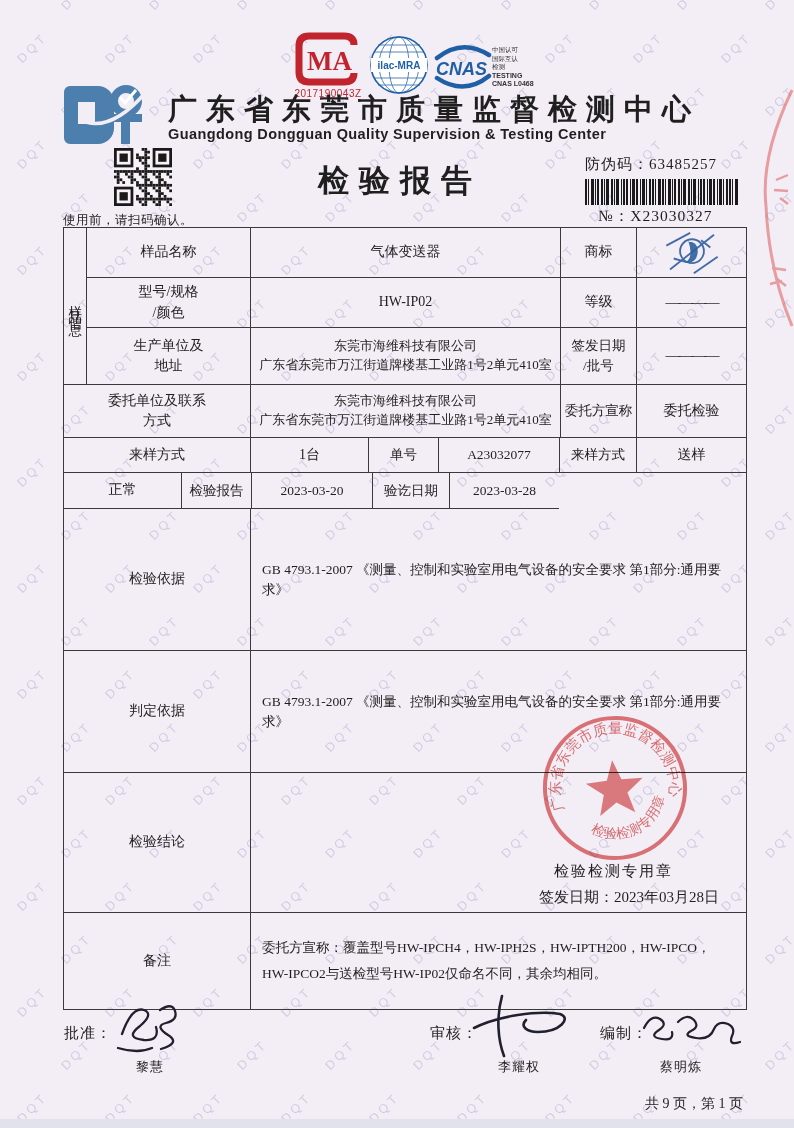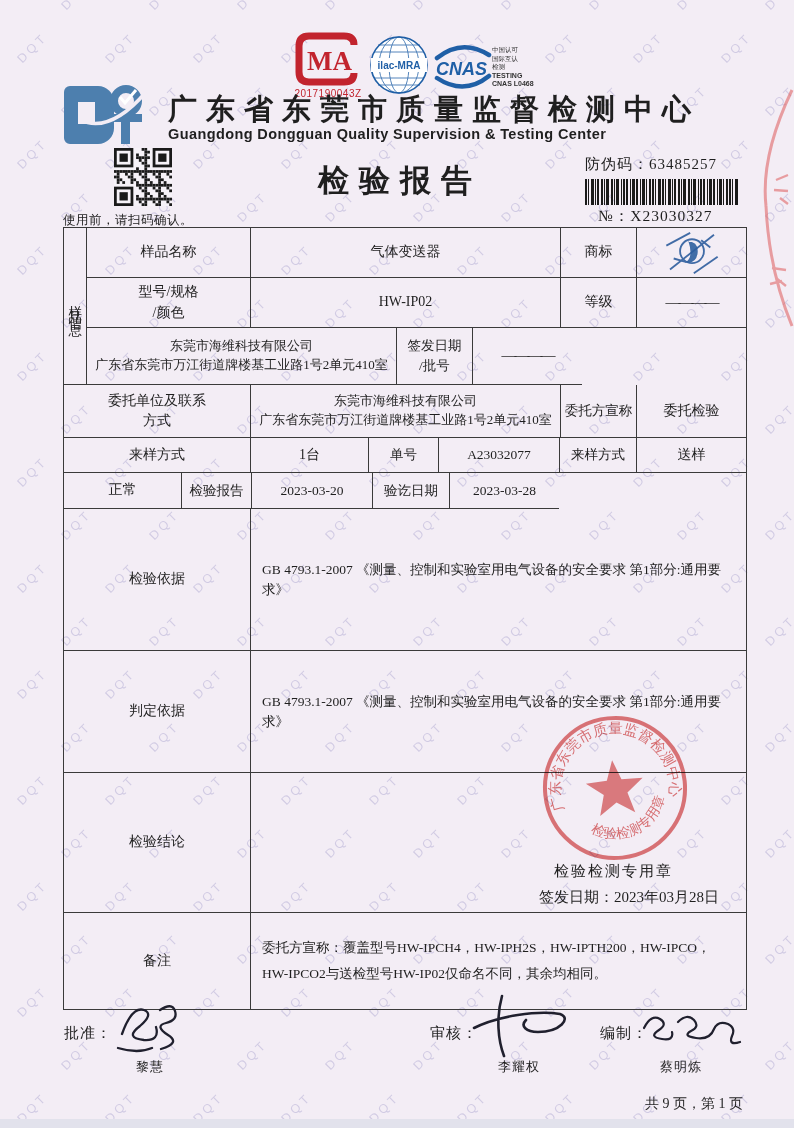--- a/index.html
+++ b/index.html
@@ -542,20 +542,22 @@
           </div>
         </div>
         <div class="trow h50">
           <div class="c w164 h50">型号/规格
 /颜色</div>
           <div class="c w310 h50">HW-IP02</div>
           <div class="c w76 h50">等级</div>
           <div class="c w109 h50 last dash">————</div>
         </div>
         <div class="trow h57">
+          <div class="c w164 h57">生产单位及
+地址</div>
           <div class="c w310 h57 addr">东莞市海维科技有限公司
 广东省东莞市万江街道牌楼基工业路1号2单元410室</div>
           <div class="c w76 h57 sm">签发日期
 /批号</div>
           <div class="c w109 h57 last dash">————</div>
         </div>
       </div>
     </div>
 
     <div class="trow h53">

